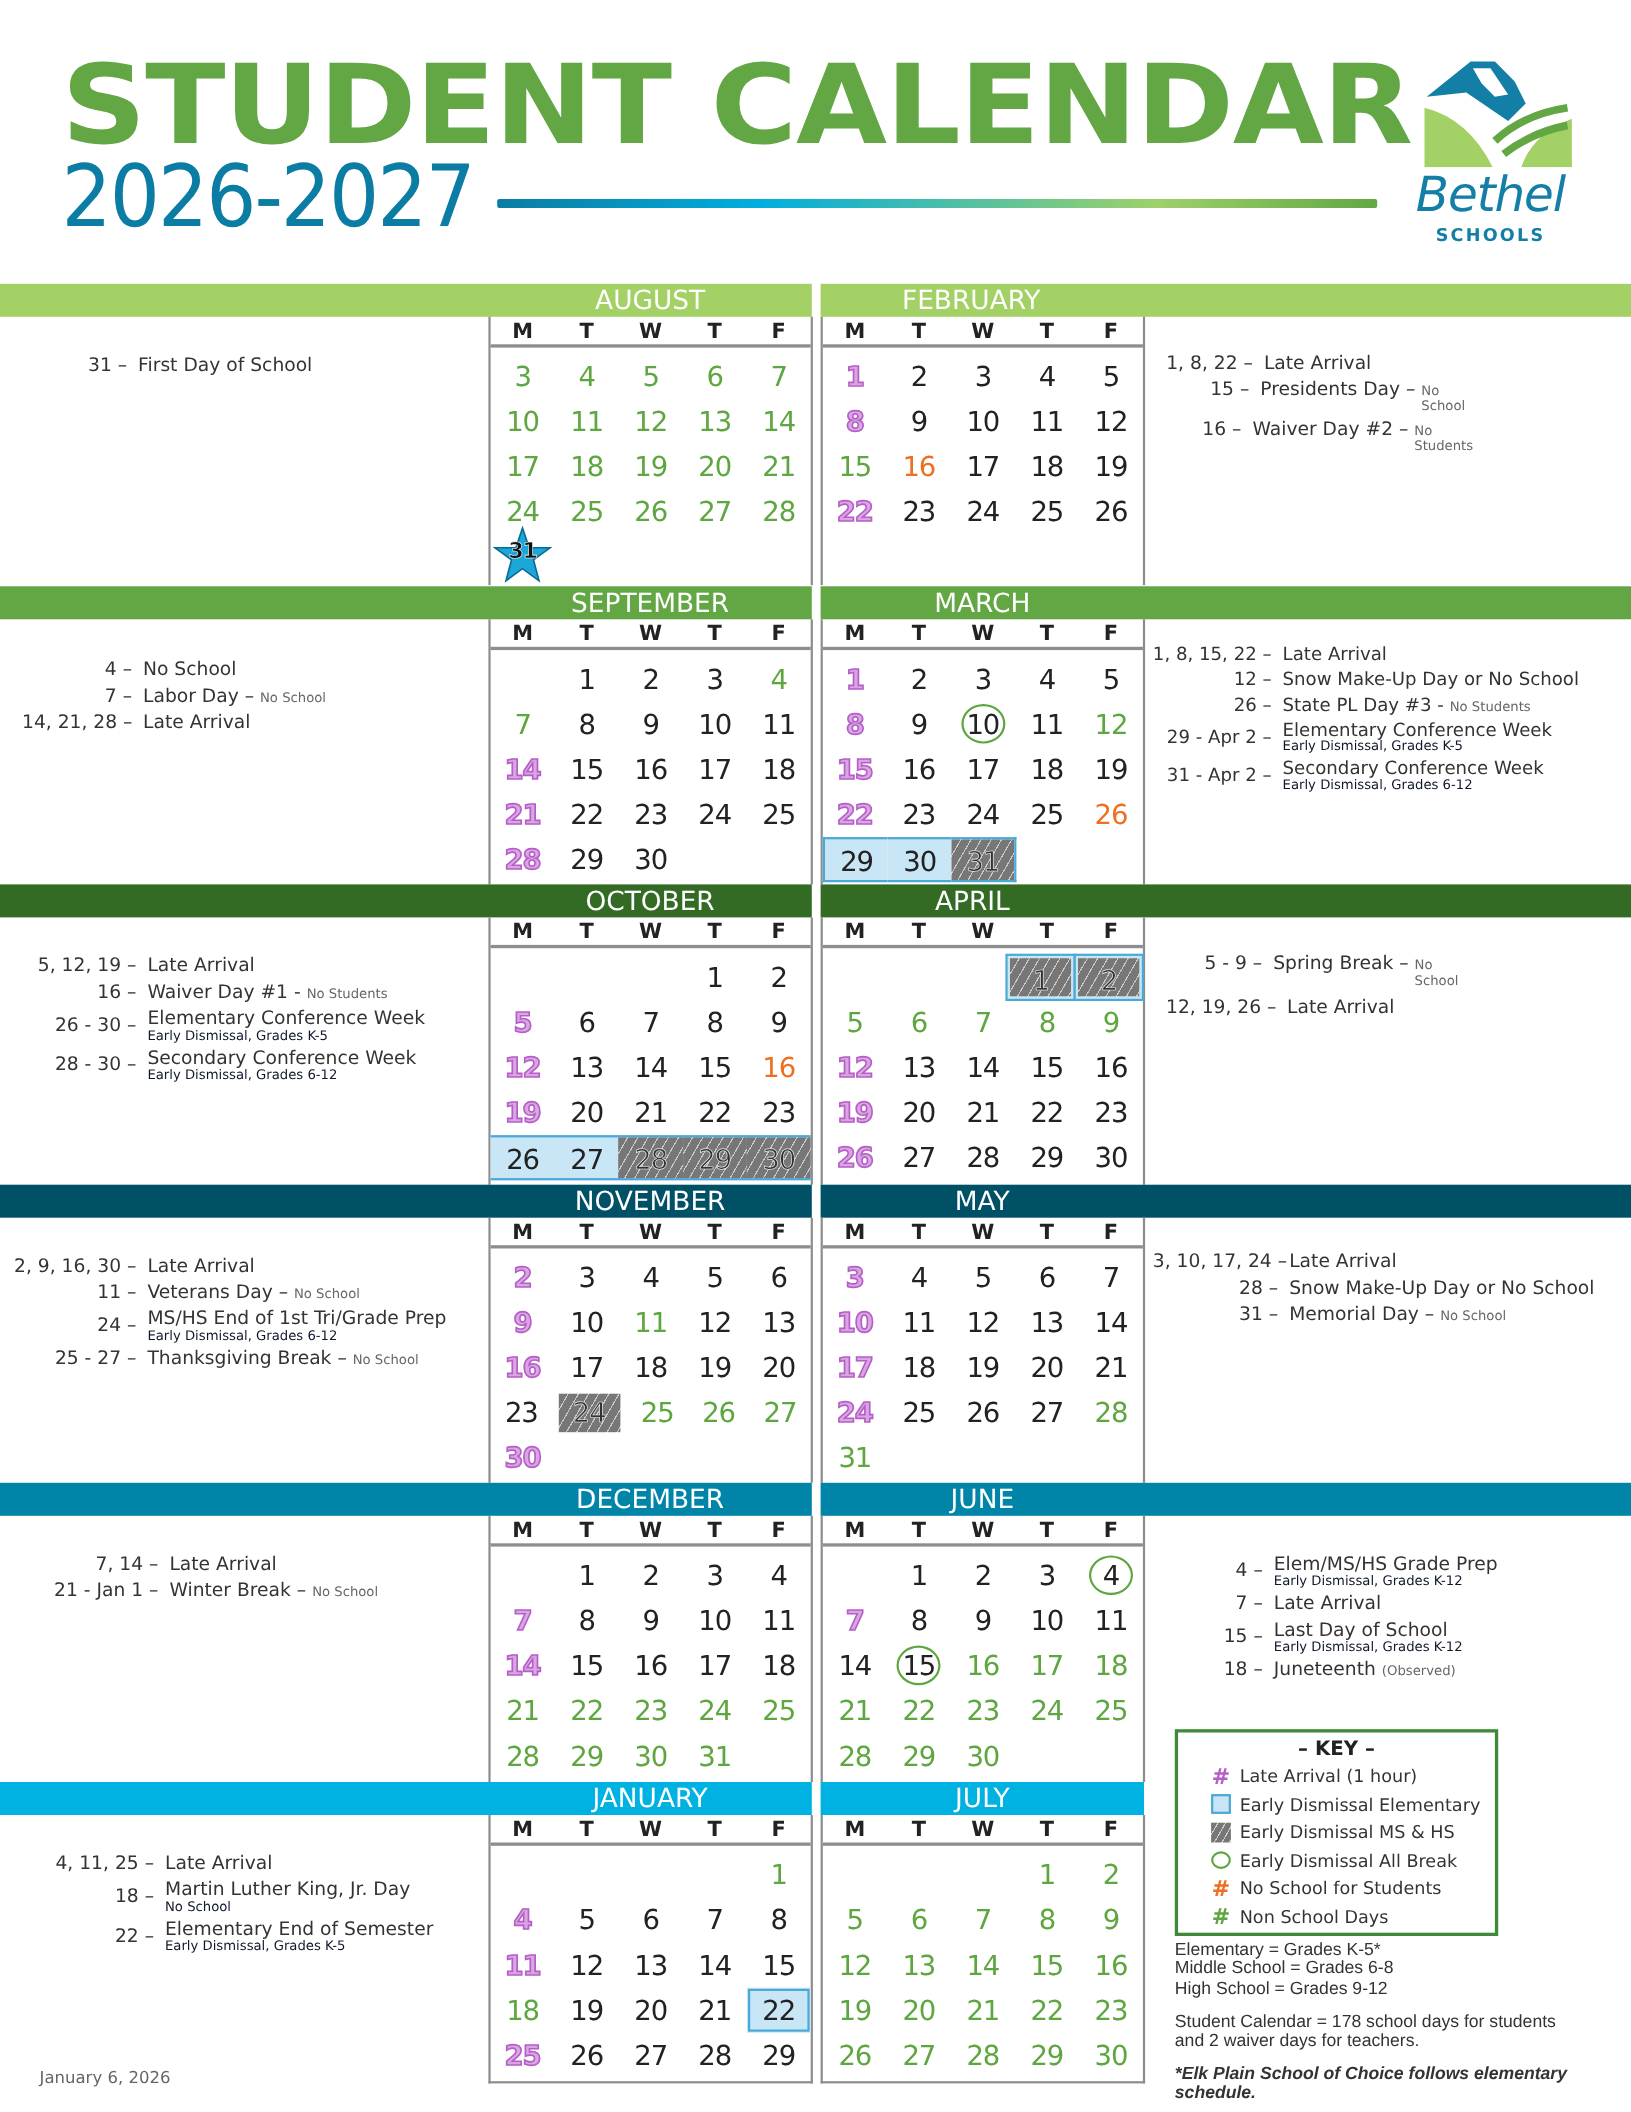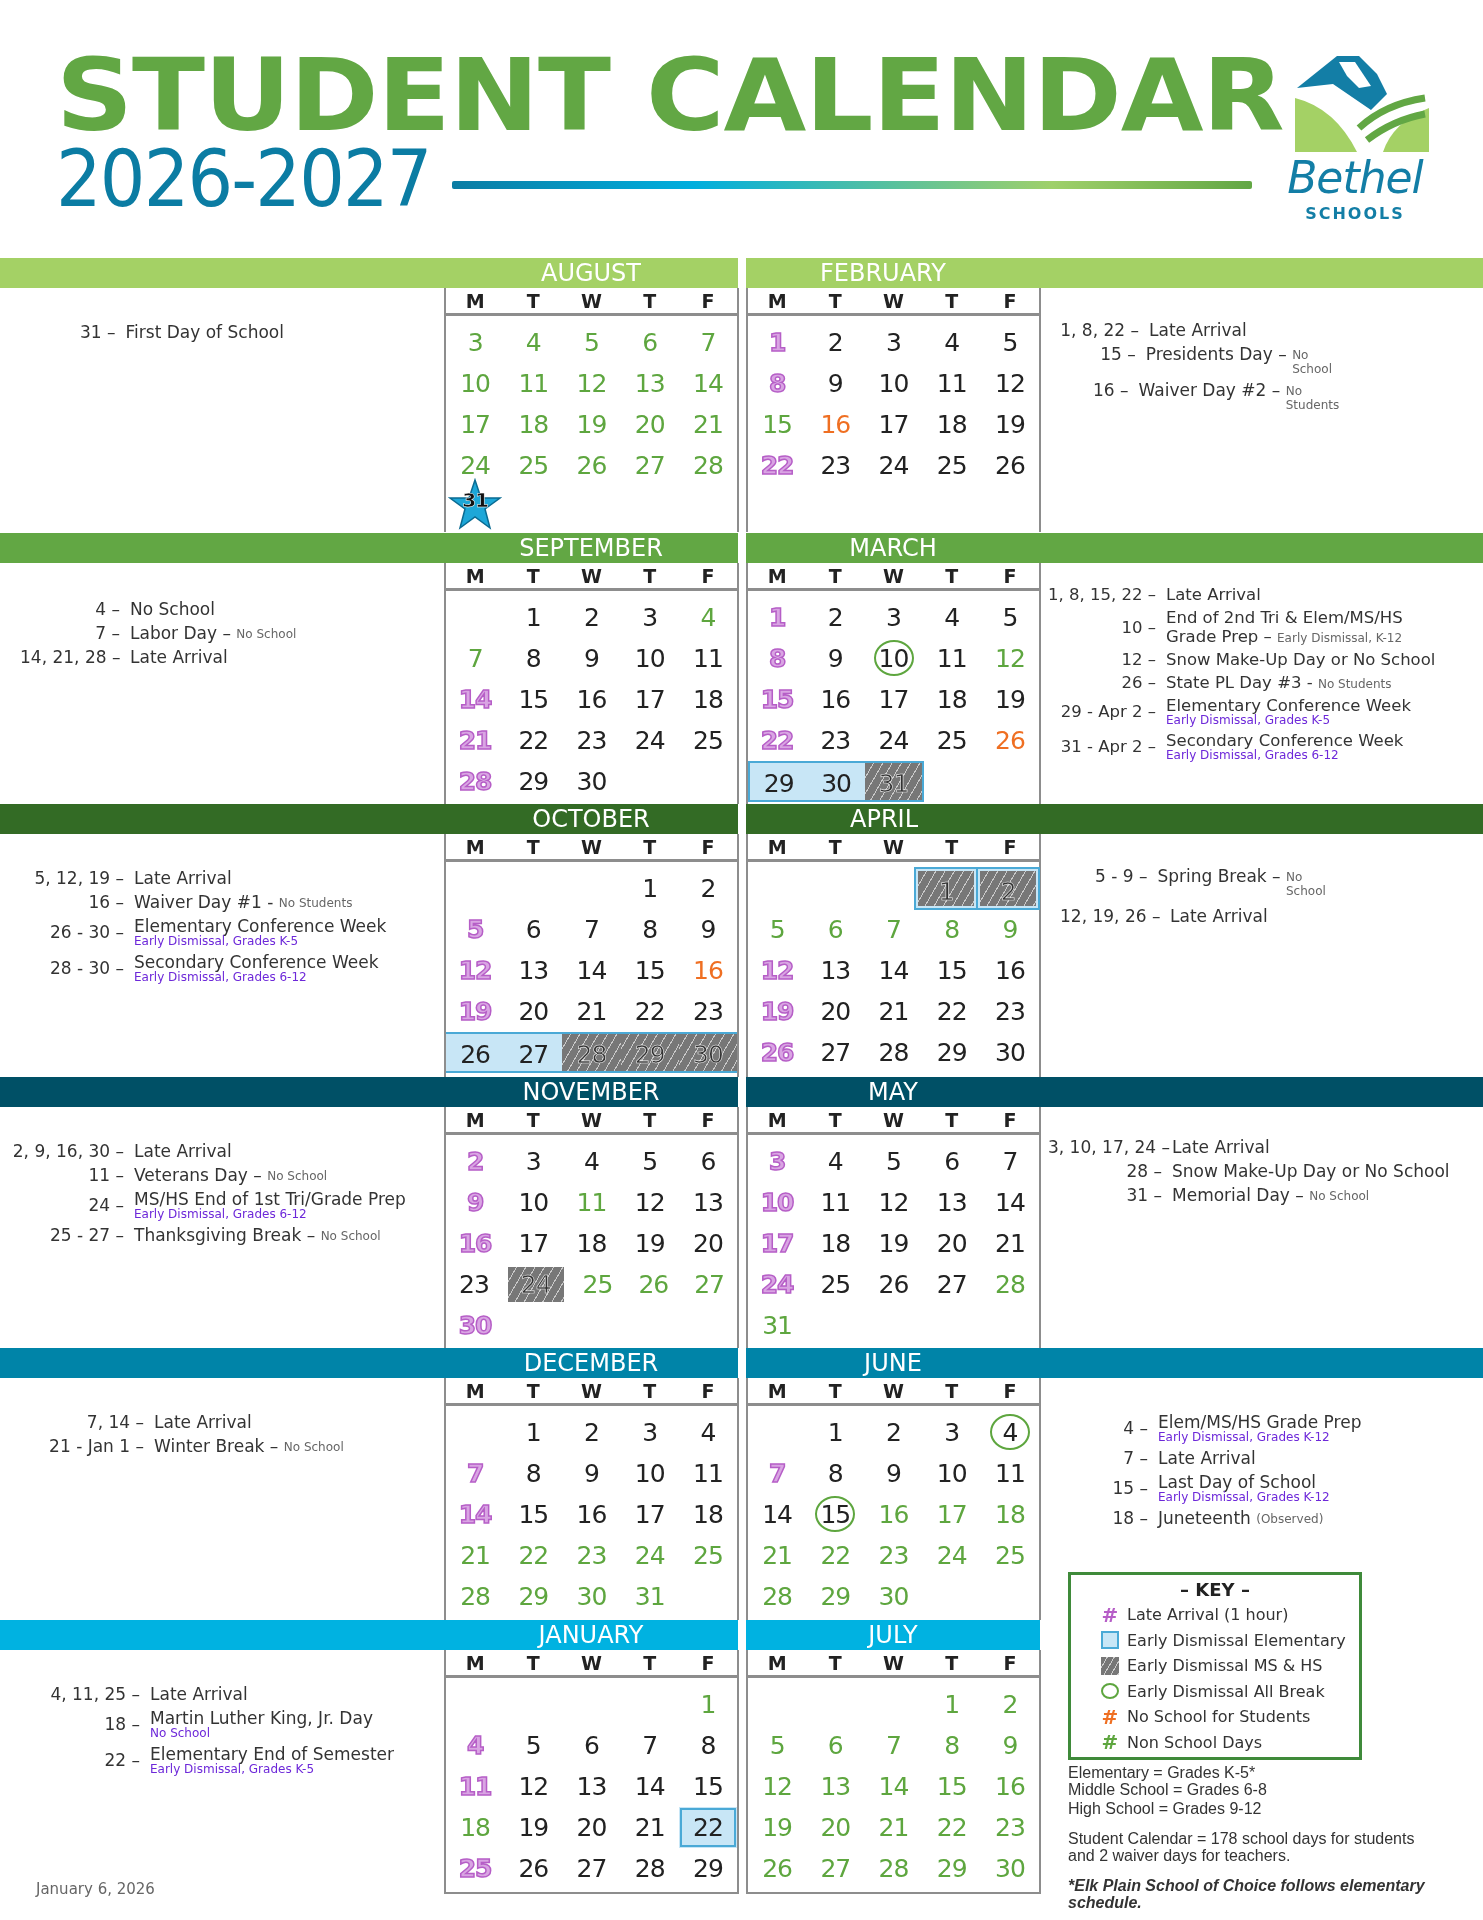--- a/index.html
+++ b/index.html
@@ -44,21 +44,21 @@
   .star-shape { position: absolute; left: 50%; top: -8px; width: 54px; height: 54px; margin-left: -27px; }
   .star-shape svg { width: 54px; height: 54px; }
   .star-num { position: absolute; left: 0; right: 0; top: 2px; font-weight: bold; font-size: 20px; color: #111; -webkit-text-stroke: 0.5px #fff; }
 
   
   .notes { position: absolute; top: 34px; font-family: "DejaVu Sans", sans-serif; font-size: 17px; color: #333; }
   .note { display: flex; align-items: flex-start; margin-bottom: 4px; }
   .note .d { text-align: right; white-space: nowrap; padding-right: 10px; }
   .note .t { white-space: nowrap; }
   .note .s { font-size: 12px; color: #666; }
-  .note .sub { display: block; font-size: 12px; color: #6d28d9; margin-top: -2px; }
+  .note .sub { display: block; font-size: 12px; color: #0f172a; margin-top: -2px; }
 
   
   .key { position: absolute; left: 1068px; top: 1572px; width: 294px; height: 188px; border: 3px solid #3f8a3a; padding: 4px 0 0 28px; font-family: "DejaVu Sans", sans-serif; font-size: 16px; color: #333; }
   .key-title { text-align: center; font-weight: bold; font-size: 18px; margin-left: -28px; margin-bottom: 2px; color: #222; }
   .key-row { display: flex; align-items: center; height: 25.5px; }
   .key-sym { width: 22px; height: 20px; margin-right: 6px; display: inline-flex; align-items: center; justify-content: center; font-weight: bold; font-size: 20px; }
   .sym-purple { color: #b65ec7; }
   .sym-box { width: 18px; height: 18px; background: #c8e6f6; border: 2px solid #4aa9d6; }
   .sym-hatch { width: 18px; height: 18px; background: repeating-linear-gradient(120deg, #777 0 5px, #ccc 5px 6px); }
   .sym-circle { width: 18px; height: 16px; border: 2px solid #5ea63f; border-radius: 50%; }
@@ -314,24 +314,20 @@
         </div>
     </div>
   </div>
 
   <div class="notes" style="left:1048px;top:52px;font-size:16.5px;">
     <div class="note">
         <span class="d" style="width:118px;">1, 8, 15, 22 –</span>
         <span class="t">Late Arrival</span>
       </div>
     <div class="note">
-        <span class="d" style="width:118px;padding-top:10px;">10 –</span>
-        <span class="t"><span>End of 2nd Tri &amp; Elem/MS/HS</span><br><span>Grade Prep –</span>&nbsp;<span class="s">Early Dismissal, K-12</span></span>
-      </div>
-    <div class="note">
         <span class="d" style="width:118px;">12 –</span>
         <span class="t">Snow Make-Up Day or No School</span>
       </div>
     <div class="note"><span class="d" style="width:118px;">26 –</span><span class="t">State PL Day #3 -</span>&nbsp;<span class="s" style="margin-top:4px;">No Students</span></div>
     <div class="note">
         <span class="d" style="width:118px;padding-top:6px;">29 - Apr 2 –</span>
         <span class="t"><span>Elementary Conference Week</span><span class="sub">Early Dismissal, Grades K-5</span></span>
       </div>
     <div class="note">
         <span class="d" style="width:118px;padding-top:6px;">31 - Apr 2 –</span>

